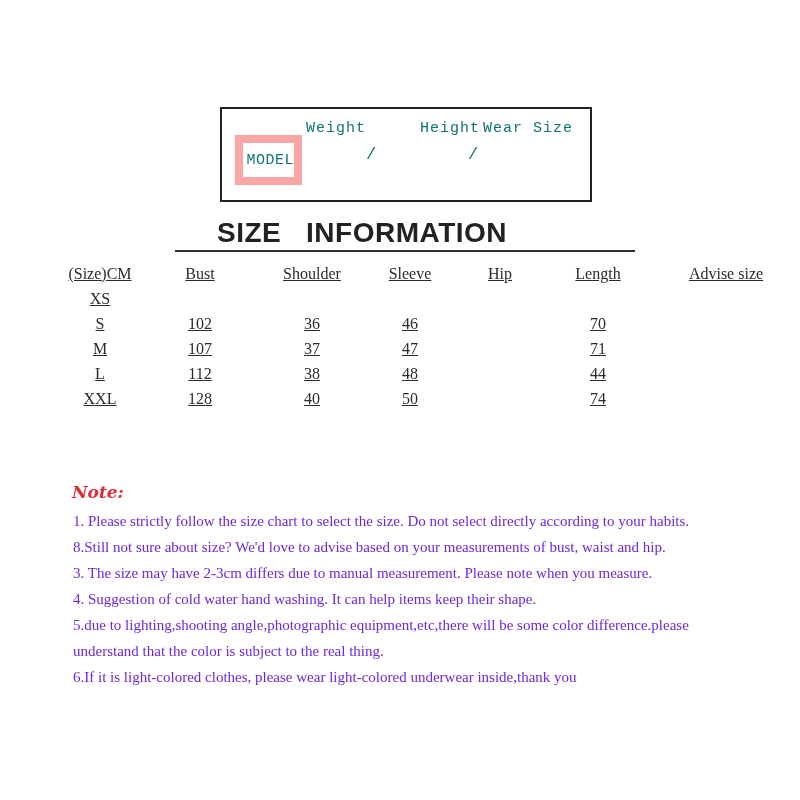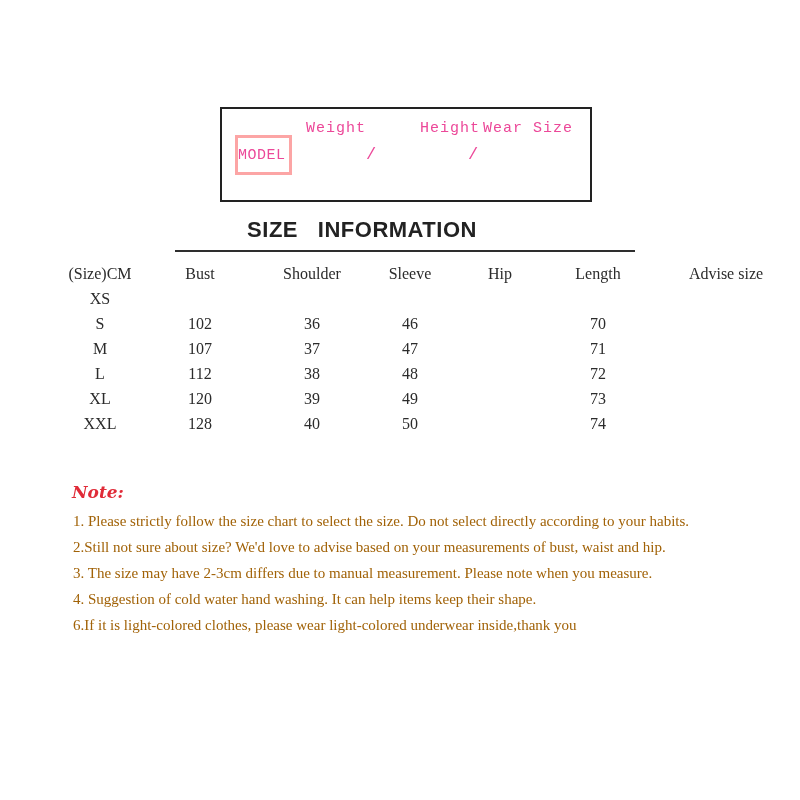--- a/index.html
+++ b/index.html
@@ -11,57 +11,57 @@
     color: #2b2b2b;
     overflow: hidden;
   }
 
   
   .model-box {
     position: absolute; left: 220px; top: 107px;
     width: 368px; height: 91px;
     border: 2px solid #222222;
     font-family: "Liberation Mono", "DejaVu Sans Mono", monospace;
-    font-size: 15px; color: #ec4899;
+    font-size: 15px; color: #0f766e;
   }
   .model-inner {
     position: absolute; left: 13px; top: 26px;
     width: 51px; height: 34px;
-    border: 3px solid #fca5a5;
-    display: flex; align-items: center; justify-content: flex-start;
+    border: 8px solid #fca5a5;
+    display: flex; align-items: center; justify-content: flex-end;
     font-size: 15px; letter-spacing: 0.5px;
   }
   .mb-label { position: absolute; top: 11px; letter-spacing: 1px; }
   .mb-weight  { left: 84px; }
   .mb-height  { left: 170px; margin-left: 28px; }
   .mb-wear    { left: 261px; }
   .mb-slash { position: absolute; top: 36px; font-size: 17px; }
   .mb-slash1 { left: 144px; }
   .mb-slash2 { left: 246px; }
 
   
   .size-title {
     position: absolute; left: 0; top: 217px; width: 724px;
     text-align: center;
     font-family: "Liberation Sans", sans-serif;
-    font-size: 22px; font-weight: 600; letter-spacing: 0.5px;
+    font-size: 28px; font-weight: 600; letter-spacing: 0.5px;
     color: #222222;
     white-space: pre;
   }
   .title-rule {
     position: absolute; left: 175px; top: 250px;
     width: 460px; height: 2px; background: #2e2e2e;
   }
 
   
   .size-table {
     position: absolute; left: 60px; top: 261px; width: 740px;
     border-collapse: collapse; table-layout: fixed;
     font-family: "Liberation Serif", serif;
-    font-size: 16px; color: #2b2b2b;
+    font-size: 16px; color: #2b2b2b; text-decoration: underline;
   }
   .size-table td, .size-table th {
     padding: 0; height: 25px; text-align: center;
     font-weight: normal; white-space: nowrap; overflow: hidden;
   }
   .c-size    { width: 80px; }
   .c-bust    { width: 120px; }
   .c-shoulder{ width: 104px; }
   .c-sleeve  { width: 92px; }
   .c-hip     { width: 88px; }
@@ -71,21 +71,21 @@
   
   .note-label {
     position: absolute; left: 72px; top: 482px;
     font-family: "DejaVu Serif", serif;
     font-style: italic; font-weight: bold;
     font-size: 17px;
   }
   .notes {
     position: absolute; left: 73px; top: 508px; width: 710px;
     font-family: "Liberation Serif", serif;
-    font-size: 15px; color: #a16207;
+    font-size: 15px; color: #6d28d9;
   }
   .note-line { line-height: 26px; white-space: nowrap; }
   .note-line.wrap { white-space: normal; width: 658px; }
 </style>
 </head>
 <body>
 
 <div class="model-box">
   <span class="mb-label mb-weight">Weight</span>
   <span class="mb-label mb-height">Height</span>
@@ -148,44 +148,36 @@
         <td></td>
         <td>71</td>
         <td></td>
       </tr>
       <tr>
         <td>L</td>
         <td>112</td>
         <td>38</td>
         <td>48</td>
         <td></td>
-        <td>72</td>
-        <td></td>
-      </tr>
-      <tr>
-        <td>XL</td>
-        <td>120</td>
-        <td>39</td>
-        <td>49</td>
-        <td></td>
-        <td>73</td>
+        <td>44</td>
         <td></td>
       </tr>
       <tr>
         <td>XXL</td>
         <td>128</td>
         <td>40</td>
         <td>50</td>
         <td></td>
         <td>74</td>
         <td></td>
       </tr>
     </tbody>
 </table>
 
 <div class="note-label" style="color: rgb(224, 43, 56);">Note:</div>
 <div class="notes" id="notes-list">
     <div class="note-line">1. Please strictly follow the size chart to select the size. Do not select directly according to your habits.</div>
-    <div class="note-line">2.Still not sure about size? We'd love to advise based on your measurements of bust, waist and hip.</div>
+    <div class="note-line">8.Still not sure about size? We'd love to advise based on your measurements of bust, waist and hip.</div>
     <div class="note-line">3. The size may have 2-3cm differs due to manual measurement. Please note when you measure.</div>
     <div class="note-line">4. Suggestion of cold water hand washing. It can help items keep their shape.</div>
+    <div class="note-line wrap">5.due to lighting,shooting angle,photographic equipment,etc,there will be some color difference.please understand that the color is subject to the real thing.</div>
     <div class="note-line">6.If it is light-colored clothes, please wear light-colored underwear inside,thank you</div>
   </div>
 
 </body></html>

